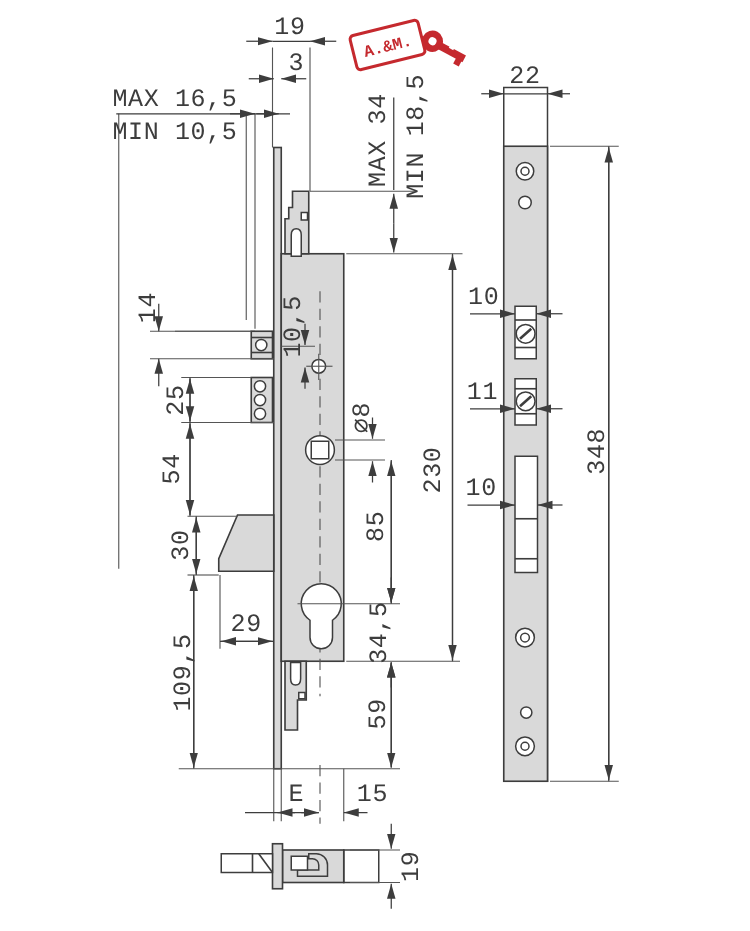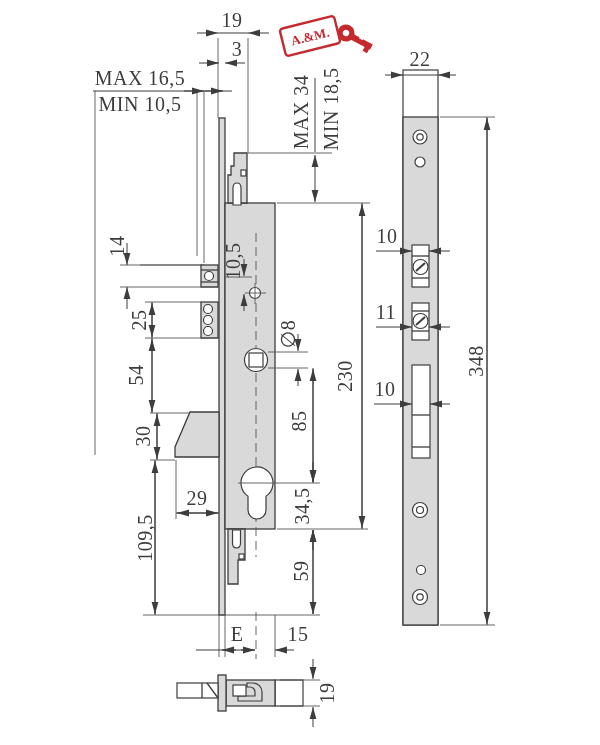--- a/index.html
+++ b/index.html
@@ -1,17 +1,17 @@
 <!DOCTYPE html>
 <html><head>
 <meta charset="utf-8">
 <style>
   html,body{margin:0;padding:0;background:#ffffff;}
   #stage{position:relative;width:600px;height:745px;background:#fff;overflow:hidden;
-         font-family:Liberation Serif, serif;}
+         font-family:Liberation Mono, monospace;}
   svg{display:block;}
   .body-fill{fill:#d9d9d9;stroke:#3d3d3d;stroke-width:1.3;}
   .white-fill{fill:#ffffff;stroke:#3d3d3d;stroke-width:1.2;}
   .edge{stroke:#3d3d3d;stroke-width:1.3;fill:none;}
   .dim{stroke:#3d3d3d;stroke-width:1;fill:none;}
   .ext{stroke:#555555;stroke-width:.9;fill:none;}
   .centerline{stroke:#555555;stroke-width:.9;fill:none;stroke-dasharray:9 5;}
   .dimtext{font-size:20px;fill:#3d3d3d;letter-spacing:.5px;}
   .logotext{font-size:13px;font-weight:bold;fill:#c5292e;}
 </style>

